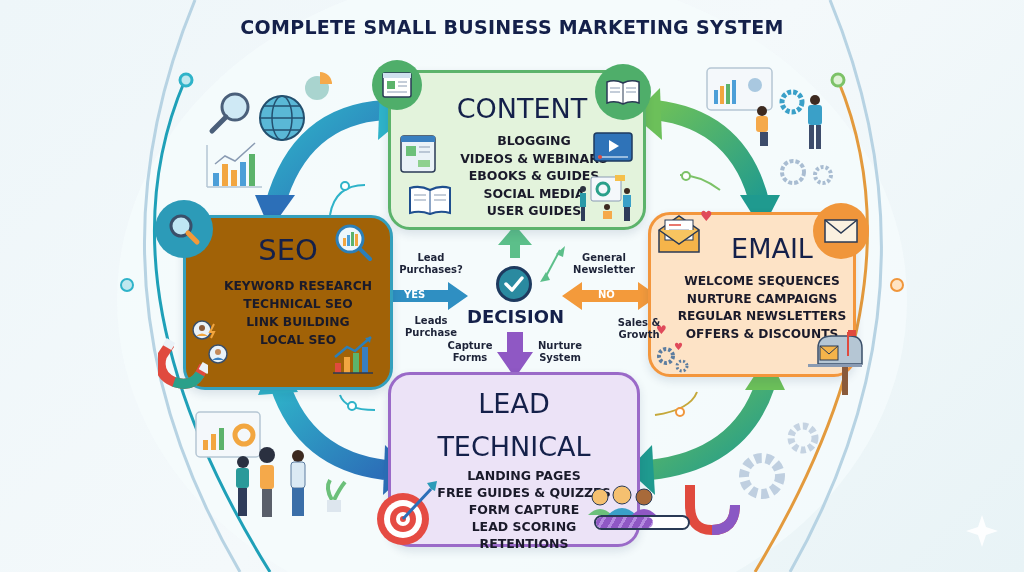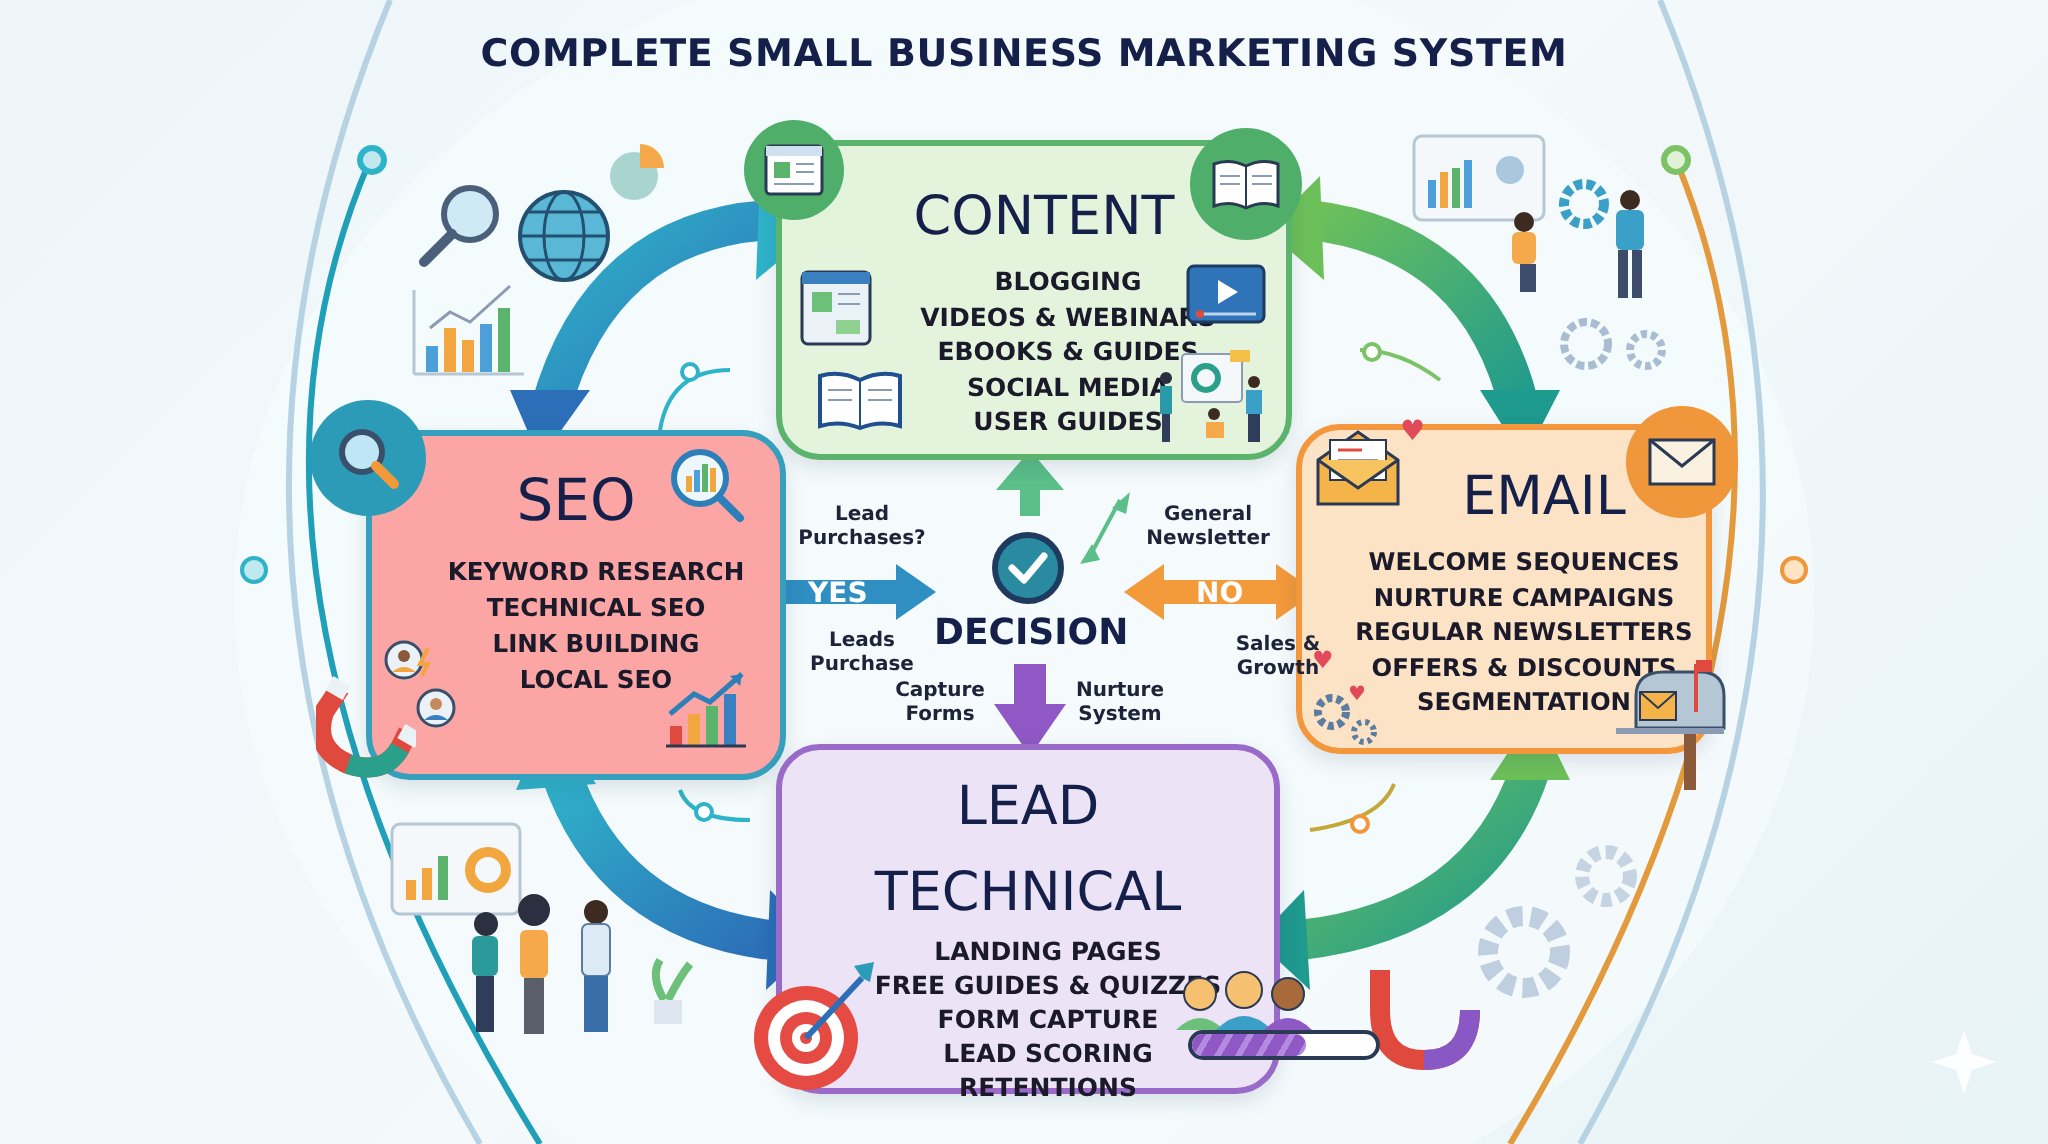--- a/index.html
+++ b/index.html
@@ -36,21 +36,21 @@
   .box li {
     font-family: "DejaVu Sans", sans-serif;
     font-weight: bold; color: #1a1a2a; white-space: nowrap;
   }
 
   .box-content { left: 388px; top: 70px; width: 258px; height: 160px; background: #e3f3dc; border-color: #5cb36b; }
   .box-content .heading { margin-top: 22px; font-size: 27px; padding-left: 10px; }
   .box-content ul { margin-top: 10px; padding-left: 34px; }
   .box-content li { font-size: 12.5px; line-height: 17.5px; }
 
-  .box-seo { left: 183px; top: 215px; width: 210px; height: 175px; background: #fca5a5; border-color: #34a0bd; }
+  .box-seo { left: 183px; top: 215px; width: 210px; height: 175px; background: #a16207; border-color: #34a0bd; }
   .box-seo .heading { margin-top: 18px; font-size: 29px; }
   .box-seo ul { margin-top: 12px; }
   .box-seo li { font-size: 12.3px; line-height: 18px; }
 
   .box-email { left: 648px; top: 212px; width: 208px; height: 165px; background: #fde3c6; border-color: #f3963c; }
   .box-email .heading { margin-top: 20px; font-size: 27px; padding-left: 40px; }
   .box-email ul { margin-top: 11px; }
   .box-email li { font-size: 12.2px; line-height: 17.5px; }
 
   .box-lead { left: 388px; top: 372px; width: 252px; height: 175px; background: #ece3f7; border-color: #9a6ac8; }
@@ -70,21 +70,21 @@
     white-space: nowrap;
   }
   .decision {
     position: absolute; left: 467px; top: 306px;
     font-family: "DejaVu Sans", sans-serif;
     font-weight: bold; font-size: 18px; color: #14204a;
   }
   .arrow-text {
     position: absolute; color: #fff;
     font-family: "DejaVu Sans", sans-serif;
-    font-weight: bold; font-size: 14px;
+    font-weight: bold; font-size: 10px;
   }
 </style>
 </head>
 <body>
 
 <div class="stage">
 
   <svg class="bg-svg" viewBox="0 0 1024 572">
     <defs>
       <linearGradient id="gBlue" x1="0" y1="0" x2="1" y2="1">
@@ -364,21 +364,20 @@
       </svg>
   </div>
 
   <div class="box box-email">
     <div class="heading">EMAIL</div>
     <ul>
       <li>WELCOME SEQUENCES</li>
       <li>NURTURE CAMPAIGNS</li>
       <li>REGULAR NEWSLETTERS</li>
       <li>OFFERS &amp; DISCOUNTS</li>
-      <li>SEGMENTATION</li>
     </ul>
   </div>
   <div style="position:absolute;left:657px;top:212px;">
     <svg width="44" height="42" viewBox="0 0 44 42">
         <polygon points="2,18 22,4 42,18 42,40 2,40" fill="#f5b44a" stroke="#2a3a55" stroke-width="1.5"></polygon>
         <rect x="8" y="8" width="28" height="20" fill="#fff" stroke="#2a3a55" stroke-width="1"></rect>
         <line x1="12" y1="13" x2="24" y2="13" stroke="#e04a3e" stroke-width="1.5"></line>
         <line x1="12" y1="18" x2="32" y2="18" stroke="#8a9bb3"></line>
         <polyline points="2,18 22,32 42,18" fill="#f7c460" stroke="#2a3a55" stroke-width="1.5"></polyline>
       </svg>

